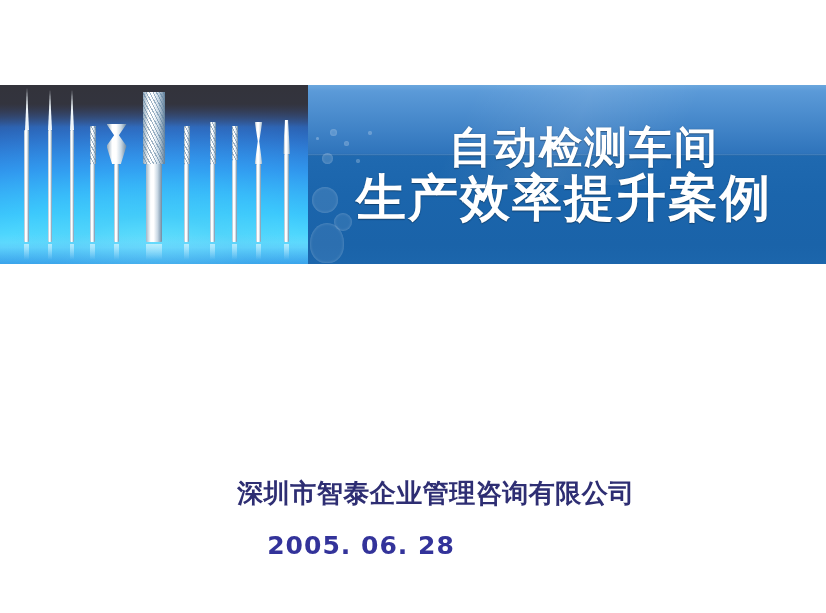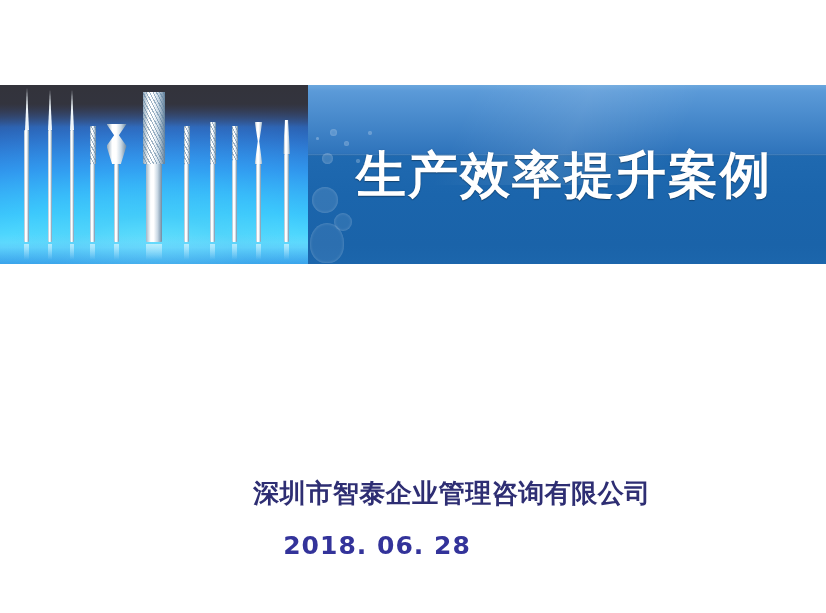--- a/index.html
+++ b/index.html
@@ -165,21 +165,21 @@
        0 1px 1px rgba(0,0,0,0.30),
        0 0 2px rgba(0,0,0,0.18);
     white-space: nowrap;
   }
   .title-line-1 { font-size: 43px; margin-left: 34px; }
   .title-line-2 { font-size: 50px; margin-left: -6px; margin-top: 0; }
 
   
   .footer {
     position: absolute;
-    left: 16px;
+    left: 0;
     top: 478px;
     width: 742px;
     text-align: center;
     padding-left: 130px;
     box-sizing: border-box;
   }
   .company {
     font-family: "DejaVu Sans", "Liberation Sans", sans-serif;
     font-weight: bold;
     font-size: 26px;
@@ -266,21 +266,22 @@
         <div class="refl" style="left: 256px; width: 5px;"></div>
         <div class="tool" style="left: 284px; width: 5px; height: 88px;">
           <div class="tip" style="position: absolute; left: 50%; transform: translateX(-50%); bottom: 100%; width: 7px; height: 34px; background: linear-gradient(to right, rgb(143, 167, 187) 0%, rgb(255, 255, 255) 26%, rgb(255, 255, 255) 46%, rgb(202, 217, 229) 70%, rgb(99, 128, 154) 100%); clip-path: polygon(28% 0%, 72% 0%, 100% 100%, 0% 100%);"></div>
         </div>
         <div class="refl" style="left: 284px; width: 5px;"></div>
       </div>
 
   </div>
 
   <div class="title-block">
+    <div class="title-line title-line-1">自动检测车间</div>
     <div class="title-line title-line-2">生产效率提升案例</div>
   </div>
 
   <div class="footer">
     <div class="company">深圳市智泰企业管理咨询有限公司</div>
-    <div class="date">2018. 06. 28</div>
+    <div class="date">2005. 06. 28</div>
   </div>
 
 </div>
 
 </body></html>

